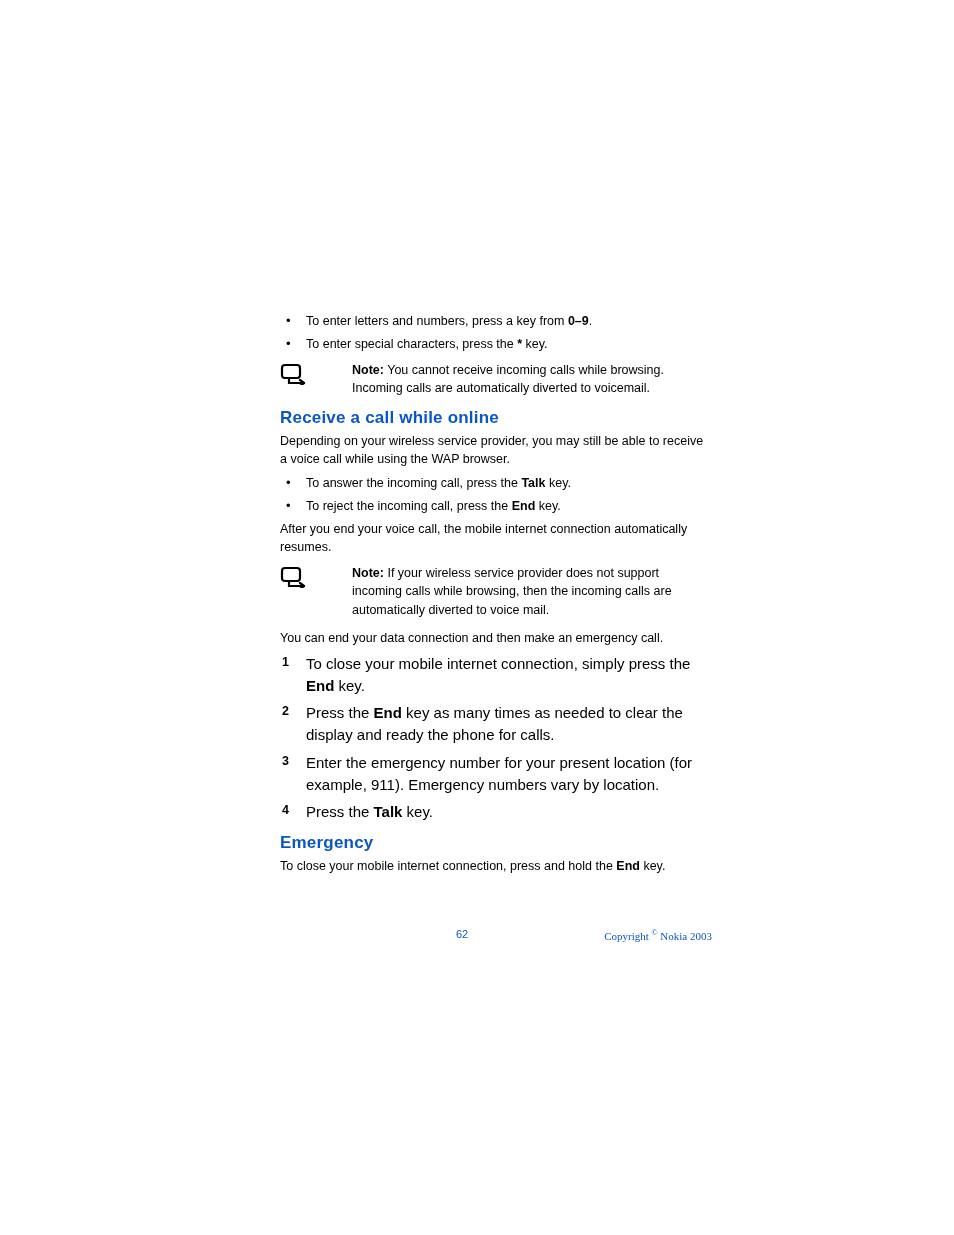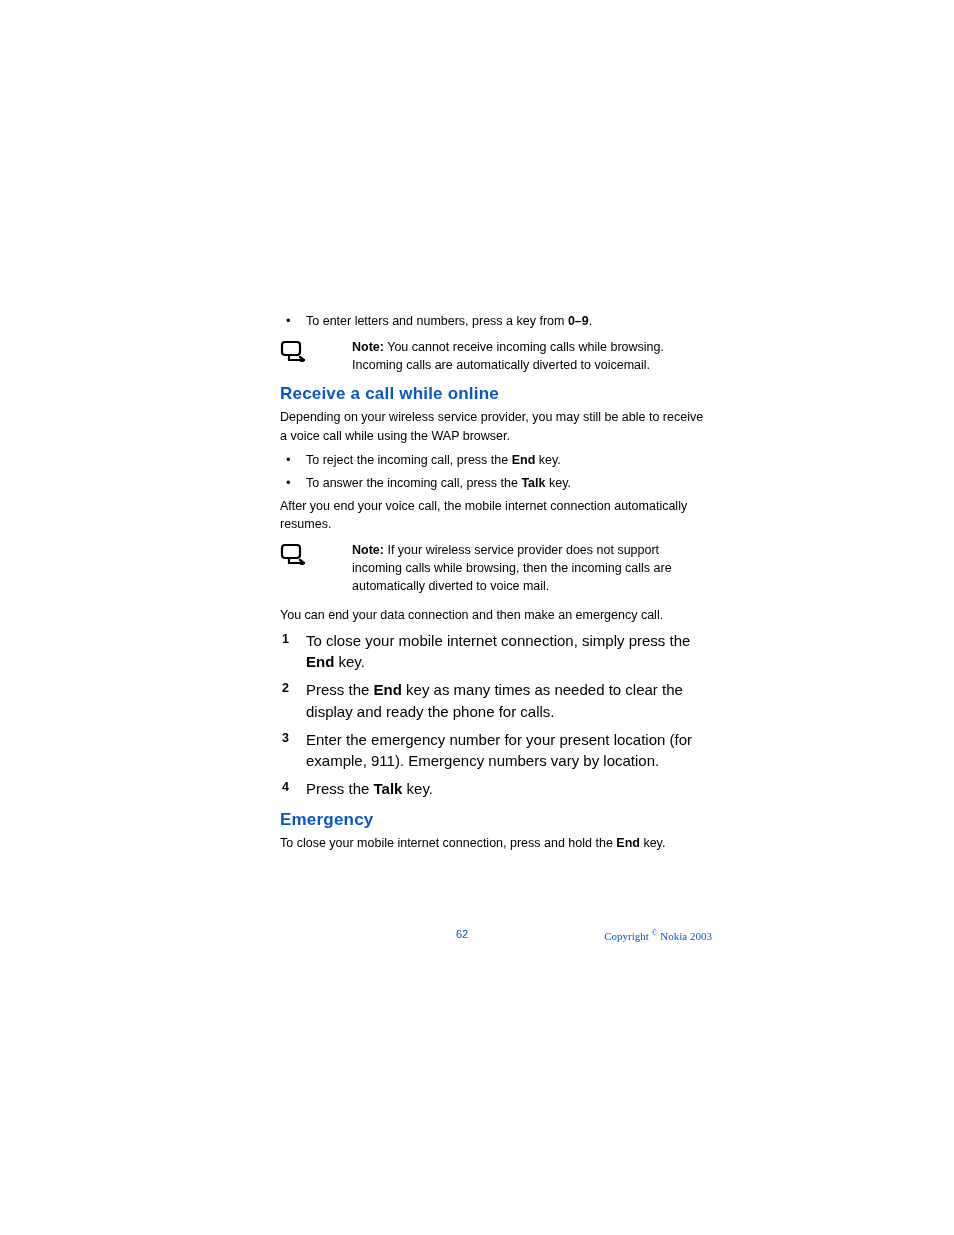--- a/index.html
+++ b/index.html
@@ -101,43 +101,46 @@
 </style>
 </head>
 <body>
 
 <div class="page">
 
   <ul class="bullet-list">
     <li>
       <span>To enter letters and numbers, press a key from </span><span class="bold">0–9</span><span>.</span>
     </li>
+    <li>
+      <span>To enter special characters, press the </span><span class="bold">*</span><span> key.</span>
+    </li>
   </ul>
 
   <div class="note-block">
     <div class="note-icon">
       <svg width="26" height="22" viewBox="0 0 26 22">
         <rect x="2" y="2" width="18" height="13" rx="3" ry="3" fill="none" stroke="#000" stroke-width="2.2"></rect>
         <path d="M 9 15 L 9 20 L 24 20" fill="none" stroke="#000" stroke-width="2.2" stroke-linecap="round"></path>
         <path d="M 24 20 L 20 17 M 24 20 L 20 23" fill="none" stroke="#000" stroke-width="2.2" stroke-linecap="round"></path>
       </svg>
     </div>
     <div class="note-text">
       <span class="bold">Note:</span><span> You cannot receive incoming calls while browsing. Incoming calls are automatically diverted to voicemail.</span>
     </div>
   </div>
 
   <h2>Receive a call while online</h2>
   <p class="para">Depending on your wireless service provider, you may still be able to receive a voice call while using the WAP browser.</p>
   <ul class="bullet-list">
     <li>
-      <span>To reject the incoming call, press the </span><span class="bold">End</span><span> key.</span>
+      <span>To answer the incoming call, press the </span><span class="bold">Talk</span><span> key.</span>
     </li>
     <li>
-      <span>To answer the incoming call, press the </span><span class="bold">Talk</span><span> key.</span>
+      <span>To reject the incoming call, press the </span><span class="bold">End</span><span> key.</span>
     </li>
   </ul>
   <p class="para">After you end your voice call, the mobile internet connection automatically resumes.</p>
 
   <div class="note-block">
     <div class="note-icon">
       <svg width="26" height="22" viewBox="0 0 26 22">
         <rect x="2" y="2" width="18" height="13" rx="3" ry="3" fill="none" stroke="#000" stroke-width="2.2"></rect>
         <path d="M 9 15 L 9 20 L 24 20" fill="none" stroke="#000" stroke-width="2.2" stroke-linecap="round"></path>
         <path d="M 24 20 L 20 17 M 24 20 L 20 23" fill="none" stroke="#000" stroke-width="2.2" stroke-linecap="round"></path>

